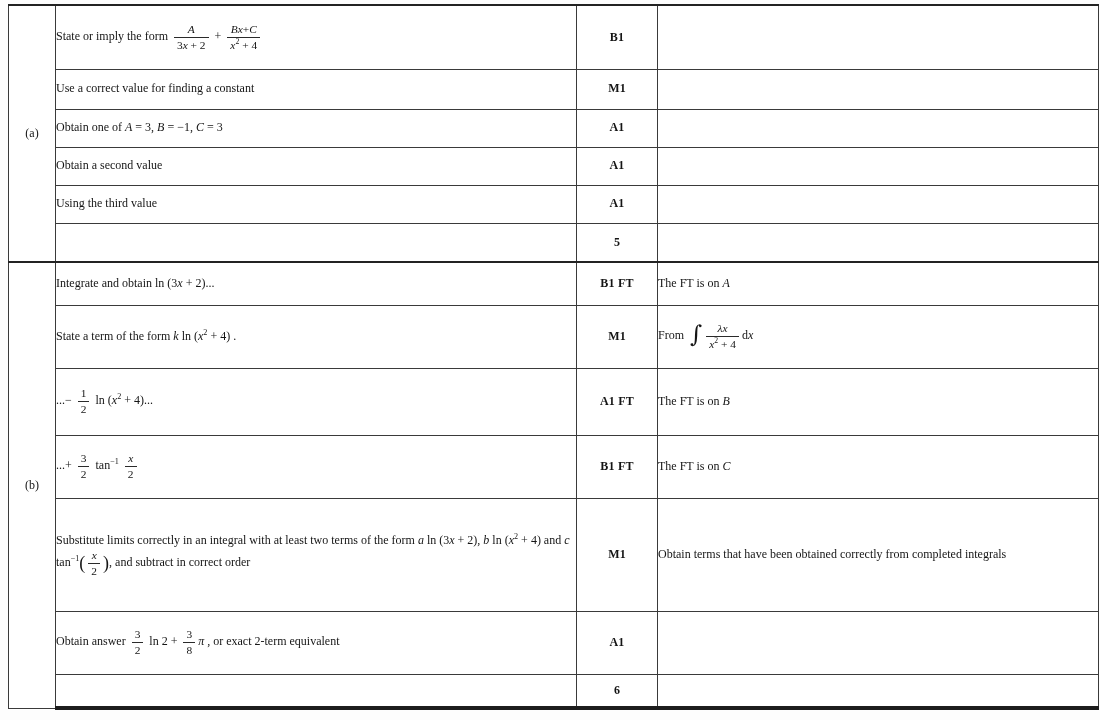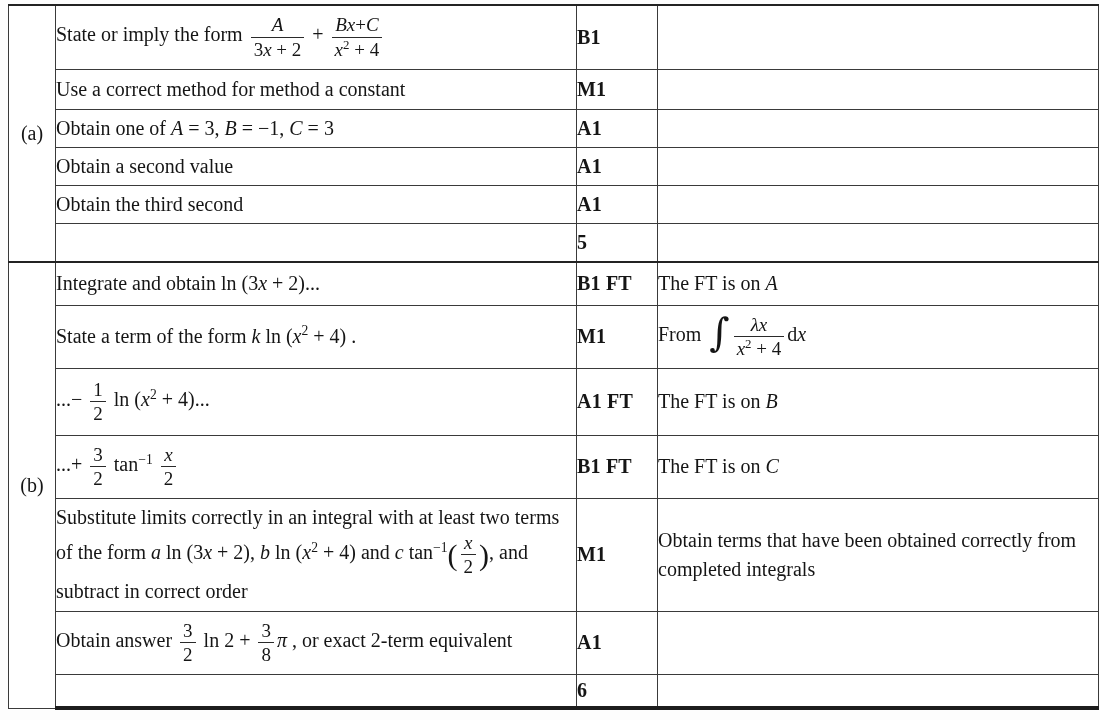--- a/index.html
+++ b/index.html
@@ -8,38 +8,38 @@
     font-family:"Liberation Serif", serif;color:#151515;
     -webkit-font-smoothing:antialiased;
   }
   .sheet{position:relative;width:1100px;height:720px;background:#fdfdfd;}
   table.ms{
     position:absolute;left:8px;top:4px;width:1090px;
     border-collapse:collapse;table-layout:fixed;background:#fff;
   }
   table.ms td{
     border:1.5px solid #3a3a3a;
-    padding:0;font-size:20px;line-height:1.45;
+    padding:0;font-size:12px;line-height:1.45;
     vertical-align:middle;overflow:hidden;
   }
   
   tr.first-row td{border-top:2.5px solid #232323;}
   td.edge-l{border-left:2px solid #232323;}
   td.edge-r{border-right:2px solid #232323;}
   tr.last-row td{border-bottom:4px solid #1d1d1d;}
   
   tr.section-start td{border-top:2.5px solid #232323;}
 
   td.part{
     vertical-align:top;text-align:center;
     padding-top:9px;font-size:16px;
   }
   td.desc{padding:4px 8px 4px 10px;}
   td.mark{
-    font-weight:bold;text-align:left;
+    font-weight:bold;text-align:center;
     vertical-align:top;padding:9px 9px 0 2px;
     font-size:16px;letter-spacing:.2px;
   }
   td.comment{
     vertical-align:top;padding:9px 8px 4px 11px;
   }
   
   .frac{display:inline-block;vertical-align:middle;text-align:center;margin:0 3px;line-height:1.12;}
   .frac .num{display:block;padding:0 3px 1px;border-bottom:1.3px solid #2a2a2a;font-size:0.95em;}
   .frac .den{display:block;padding:1px 3px 0;font-size:0.95em;}
@@ -61,36 +61,36 @@
     </colgroup>
     <tbody>
 
       <tr class="first-row" style="height:64px;">
         <td class="part edge-l" rowspan="6">(a)</td>
         <td class="desc">State or imply the form <span class="frac"><span class="num"><i>A</i></span><span class="den">3<i>x</i> + 2</span></span> + <span class="frac"><span class="num"><i>Bx</i>+<i>C</i></span><span class="den"><i>x</i><sup>2</sup> + 4</span></span></td>
         <td class="mark">B1</td>
         <td class="comment edge-r"></td>
       </tr>
       <tr style="height:40px;">
-        <td class="desc">Use a correct method for method a constant</td>
+        <td class="desc">Use a correct value for finding a constant</td>
         <td class="mark">M1</td>
         <td class="comment edge-r"></td>
       </tr>
       <tr style="height:38px;">
         <td class="desc">Obtain one of <i>A</i> = 3, <i>B</i> = −1, <i>C</i> = 3</td>
         <td class="mark">A1</td>
         <td class="comment edge-r"></td>
       </tr>
       <tr style="height:38px;">
         <td class="desc">Obtain a second value</td>
         <td class="mark">A1</td>
         <td class="comment edge-r"></td>
       </tr>
       <tr style="height:38px;">
-        <td class="desc">Obtain the third second</td>
+        <td class="desc">Using the third value</td>
         <td class="mark">A1</td>
         <td class="comment edge-r"></td>
       </tr>
       <tr style="height:39px;">
         <td class="desc"></td>
         <td class="mark">5</td>
         <td class="comment edge-r"></td>
       </tr>
 
       <tr class="section-start" style="height:43px;">

